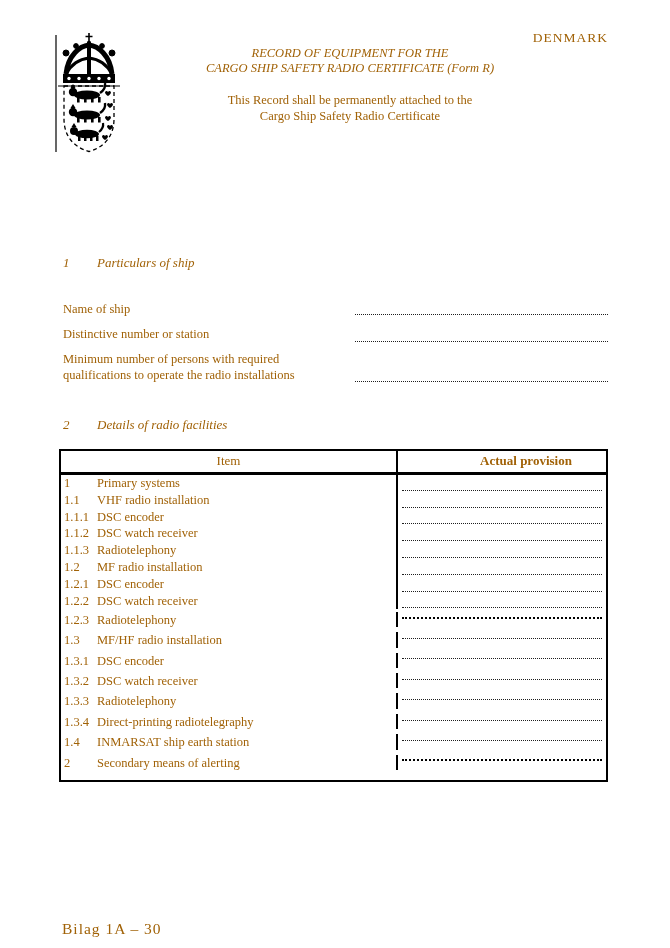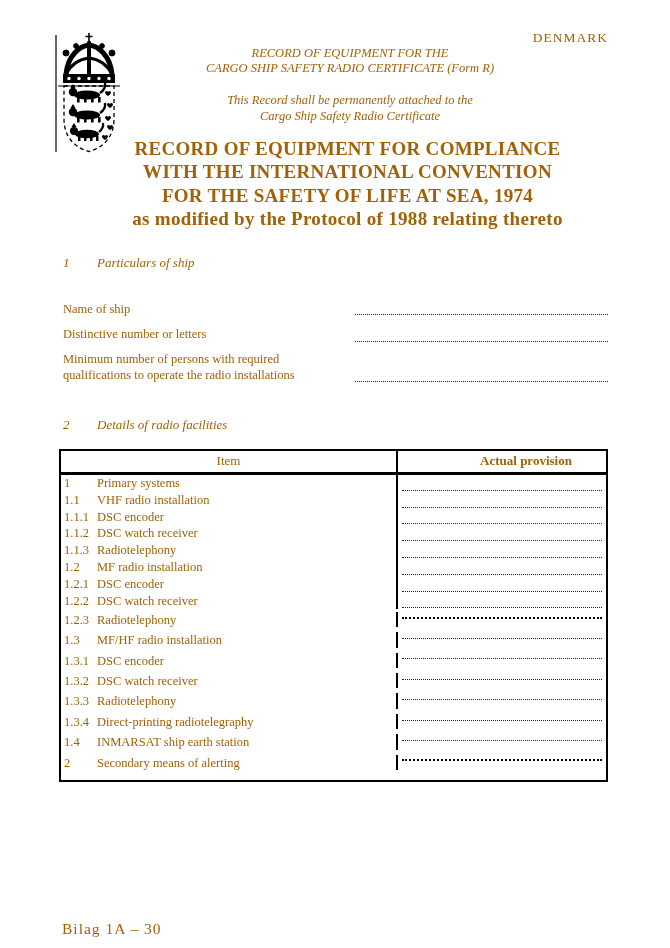--- a/index.html
+++ b/index.html
@@ -19,21 +19,21 @@
     position: absolute; top: 30px; right: 62px;
     font-size: 13.5px; letter-spacing: 1px;
   }
   .emblem { position: absolute; left: 55px; top: 32px; }
   .form-subtitle {
     position: absolute; left: 115px; top: 46px; width: 470px;
     text-align: center; font-style: italic; font-size: 12.5px; line-height: 15px;
   }
   .attach-note {
     position: absolute; left: 115px; top: 92px; width: 470px;
-    text-align: center; font-size: 12.5px; line-height: 16px; font-style: italic;
+    text-align: center; font-size: 12.5px; line-height: 16px;
   }
   .main-title {
     position: absolute; left: 70px; top: 137px; width: 555px;
     text-align: center; font-weight: bold; font-size: 19px; line-height: 23.3px;
     letter-spacing: 0.3px;
   }
 
   
   .section-heading {
     position: absolute; left: 63px;
@@ -161,36 +161,30 @@
   <div class="form-subtitle">
     <div>RECORD OF EQUIPMENT FOR THE</div>
     <div>CARGO SHIP SAFETY RADIO CERTIFICATE (Form R)</div>
   </div>
 
   <div class="attach-note">
     <div>This Record shall be permanently attached to the</div>
     <div>Cargo Ship Safety Radio Certificate</div>
   </div>
 
-  <div class="main-title">
-    <div>RECORD OF EQUIPMENT FOR COMPLIANCE</div>
-    <div>WITH THE INTERNATIONAL CONVENTION</div>
-    <div>FOR THE SAFETY OF LIFE AT SEA, 1974</div>
-    <div>as modified by the Protocol of 1988 relating thereto</div>
-  </div>
 
   <div class="section-heading" id="sec1">
     <span class="sec-num">1</span>
     <span>Particulars of ship</span>
   </div>
 
   <div class="field-label" id="fld1-label">Name of ship</div>
   <div class="dotted-fill" id="fld1-line"></div>
 
-  <div class="field-label" id="fld2-label">Distinctive number or letters</div>
+  <div class="field-label" id="fld2-label">Distinctive number or station</div>
   <div class="dotted-fill" id="fld2-line"></div>
 
   <div class="field-label" id="fld3-label">
     <div>Minimum number of persons with required</div>
     <div>qualifications to operate the radio installations</div>
   </div>
   <div class="dotted-fill" id="fld3-line"></div>
 
   <div class="section-heading" id="sec2">
     <span class="sec-num">2</span>

